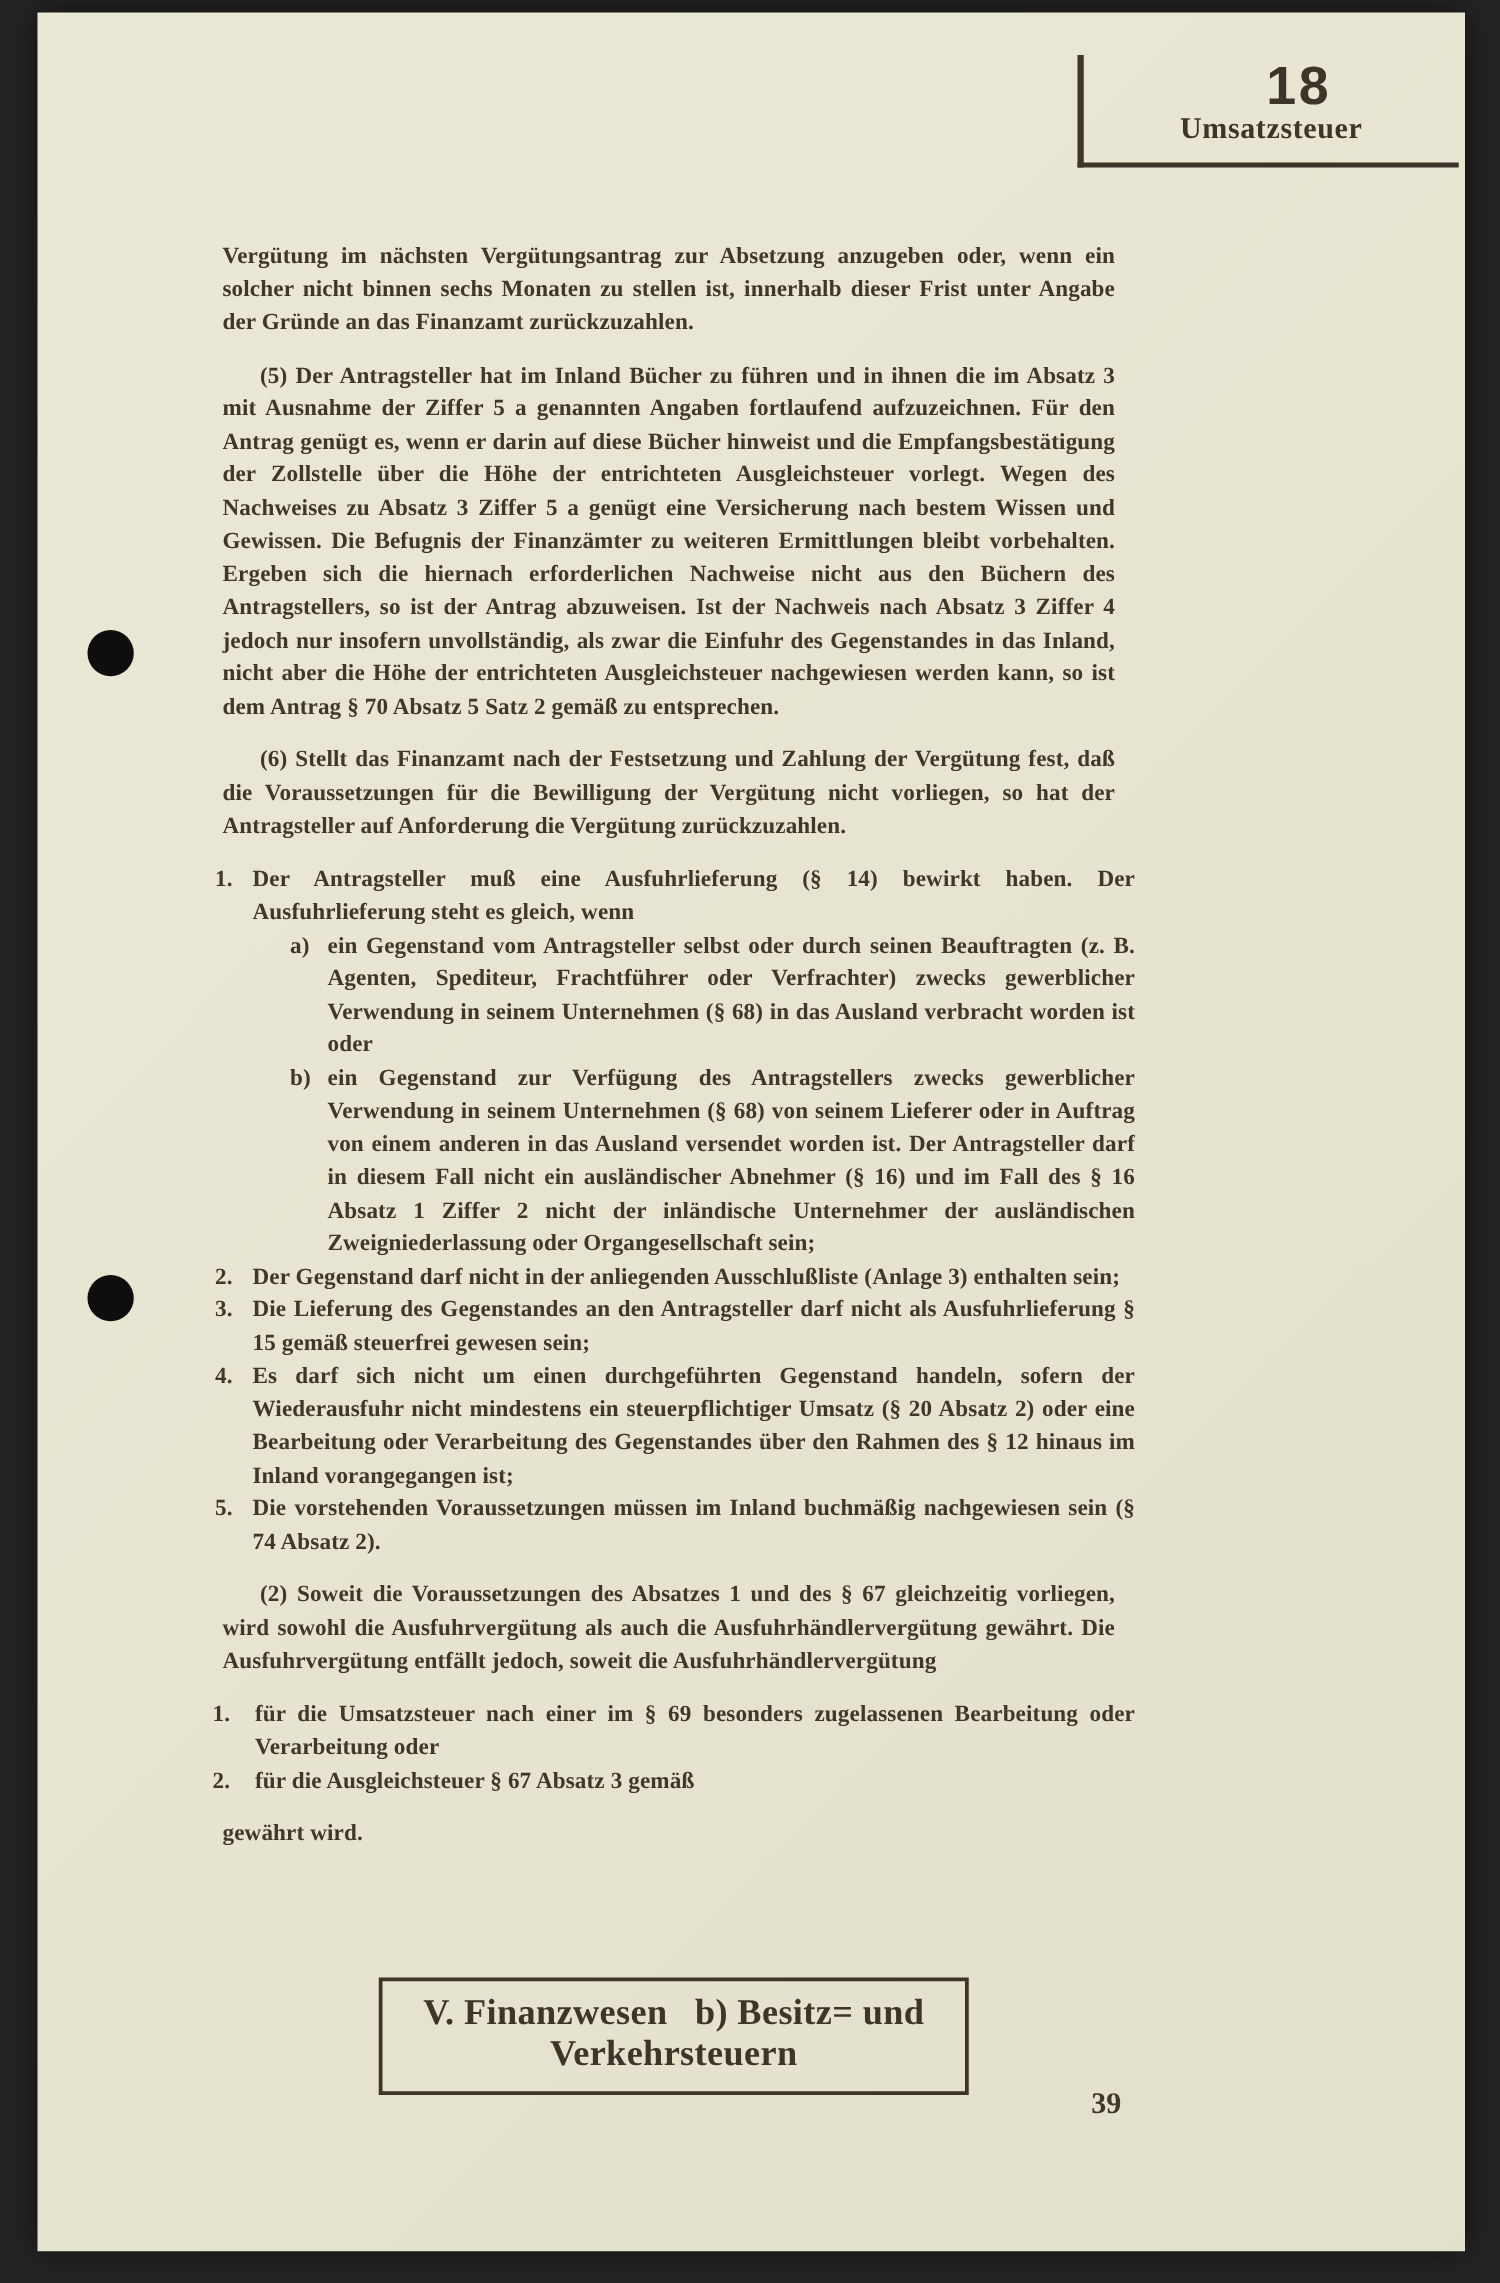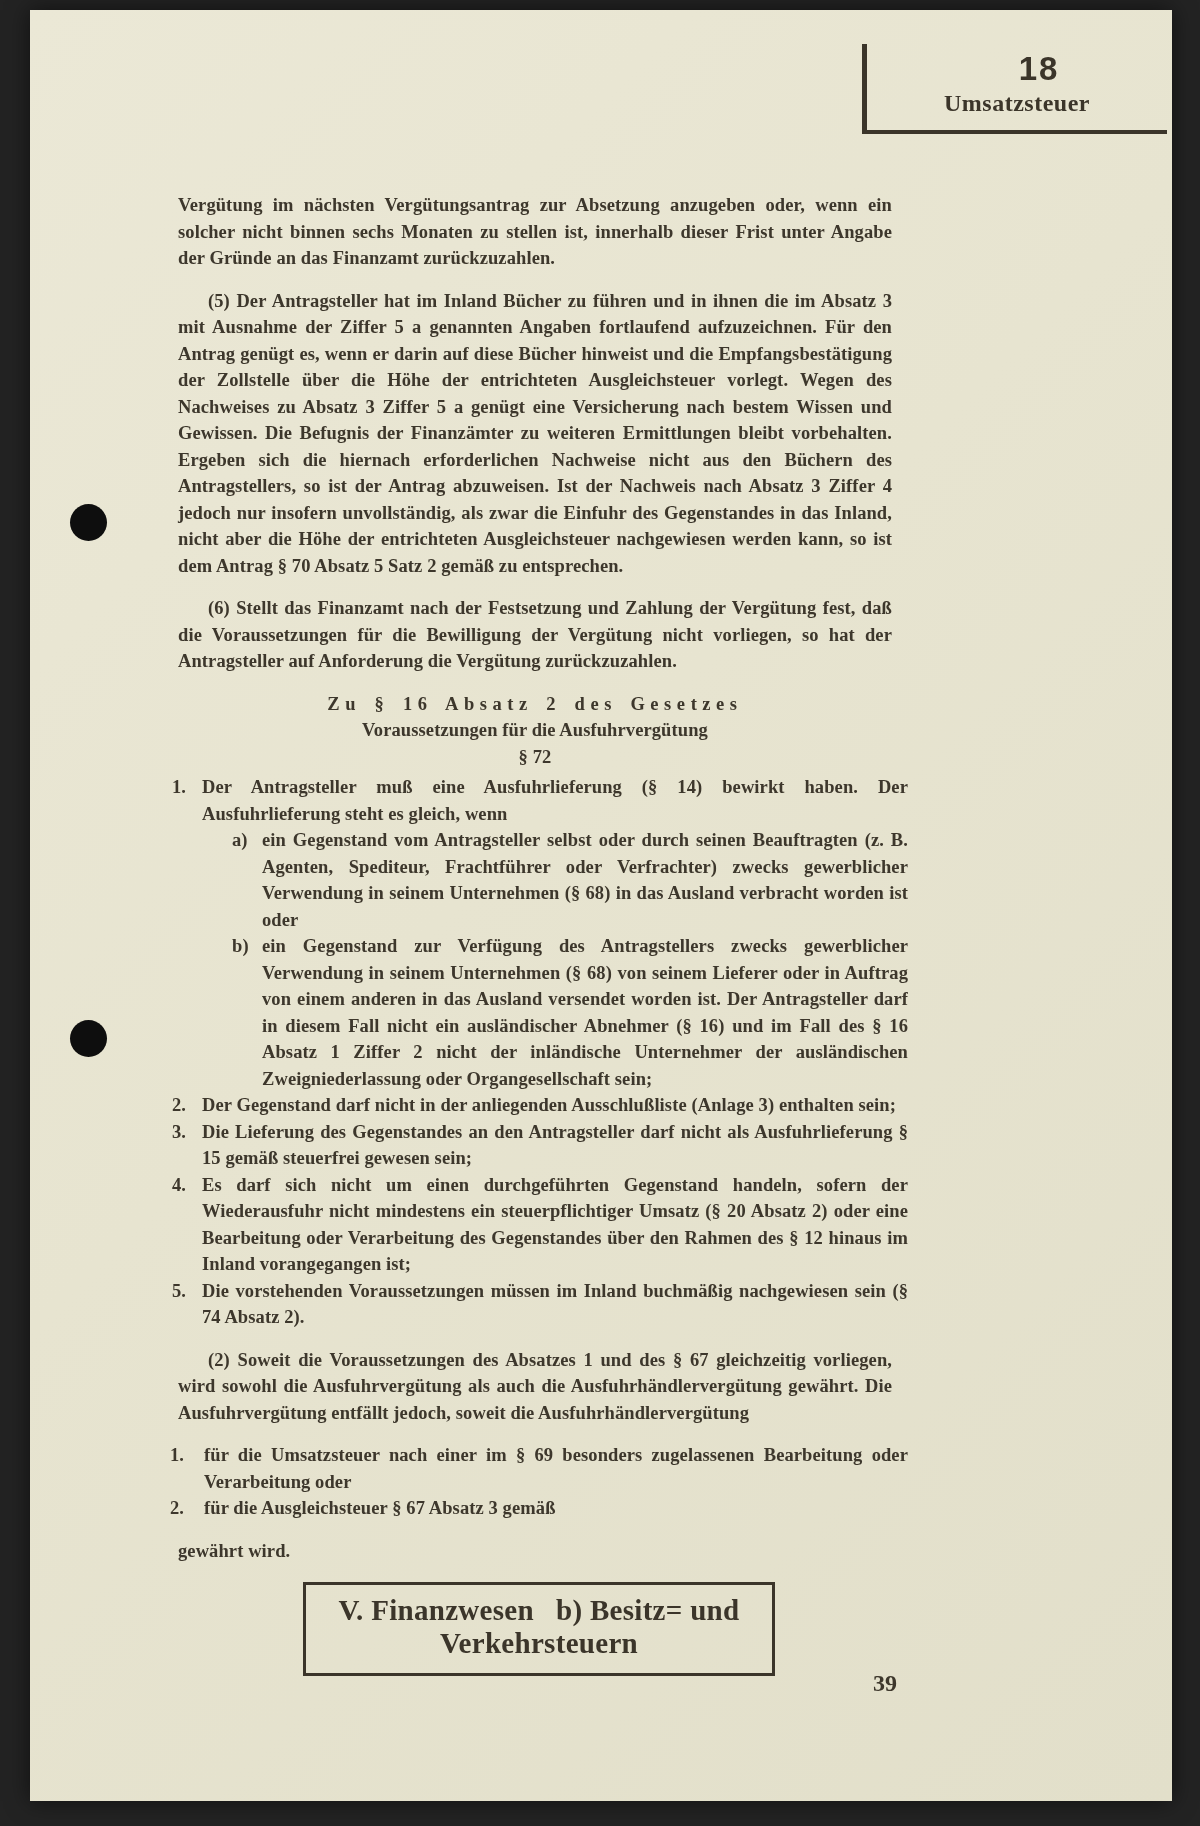--- a/index.html
+++ b/index.html
@@ -15,21 +15,21 @@
     box-shadow:0 0 22px rgba(0,0,0,.55);
   }
   
   .corner-header{
     position:absolute;left:832px;top:34px;width:300px;
     border-left:5px solid #3b352a;border-bottom:4px solid #3b352a;
     padding:8px 0 12px;text-align:center;color:#3b352a;
   }
   .corner-number{
     font-family:"Liberation Sans","DejaVu Sans",sans-serif;
-    font-weight:bold;font-size:33px;letter-spacing:2px;line-height:34px;
+    font-weight:bold;font-size:43px;letter-spacing:2px;line-height:34px;
     padding-left:44px;
   }
   .corner-label{
     font-weight:bold;font-size:24px;line-height:30px;letter-spacing:.5px;
     margin-top:2px;
   }
   
   .hole{position:absolute;left:40px;width:37px;height:37px;border-radius:50%;background:#0e0e0e;}
   .hole-top{top:494px;}
   .hole-bottom{top:1010px;}
@@ -76,25 +76,20 @@
   <div class="hole hole-bottom"></div>
 
   <div class="body-text">
 
     <p class="para">Vergütung im nächsten Vergütungsantrag zur Absetzung anzugeben oder, wenn ein solcher nicht binnen sechs Monaten zu stellen ist, innerhalb dieser Frist unter Angabe der Gründe an das Finanzamt zurückzuzahlen.</p>
 
     <p class="para indent">(5) Der Antragsteller hat im Inland Bücher zu führen und in ihnen die im Absatz 3 mit Ausnahme der Ziffer 5 a genannten Angaben fortlaufend aufzuzeichnen. Für den Antrag genügt es, wenn er darin auf diese Bücher hinweist und die Empfangsbestätigung der Zollstelle über die Höhe der entrichteten Ausgleichsteuer vorlegt. Wegen des Nachweises zu Absatz 3 Ziffer 5 a genügt eine Versicherung nach bestem Wissen und Gewissen. Die Befugnis der Finanzämter zu weiteren Ermittlungen bleibt vorbehalten. Ergeben sich die hiernach erforderlichen Nachweise nicht aus den Büchern des Antragstellers, so ist der Antrag abzuweisen. Ist der Nachweis nach Absatz 3 Ziffer 4 jedoch nur insofern unvollständig, als zwar die Einfuhr des Gegenstandes in das Inland, nicht aber die Höhe der entrichteten Ausgleichsteuer nachgewiesen werden kann, so ist dem Antrag § 70 Absatz 5 Satz 2 gemäß zu entsprechen.</p>
 
     <p class="para indent">(6) Stellt das Finanzamt nach der Festsetzung und Zahlung der Vergütung fest, daß die Voraussetzungen für die Bewilligung der Vergütung nicht vorliegen, so hat der Antragsteller auf Anforderung die Vergütung zurückzuzahlen.</p>
 
-    <div class="heading">
-      <div class="heading-line1">Zu § 16 Absatz 2 des Gesetzes</div>
-      <div>Voraussetzungen für die Ausfuhrvergütung</div>
-      <div>§ 72</div>
-    </div>
 
 
     <div class="item">
       <span class="marker">1.</span>
       <span>Der Antragsteller muß eine Ausfuhrlieferung (§ 14) bewirkt haben. Der Ausfuhrlieferung steht es gleich, wenn</span>
     </div>
     <div class="sub">
       <span class="marker">a)</span>
       <span>ein Gegenstand vom Antragsteller selbst oder durch seinen Beauftragten (z. B. Agenten, Spediteur, Frachtführer oder Verfrachter) zwecks gewerblicher Verwendung in seinem Unternehmen (§ 68) in das Ausland verbracht worden ist oder</span>
     </div>

